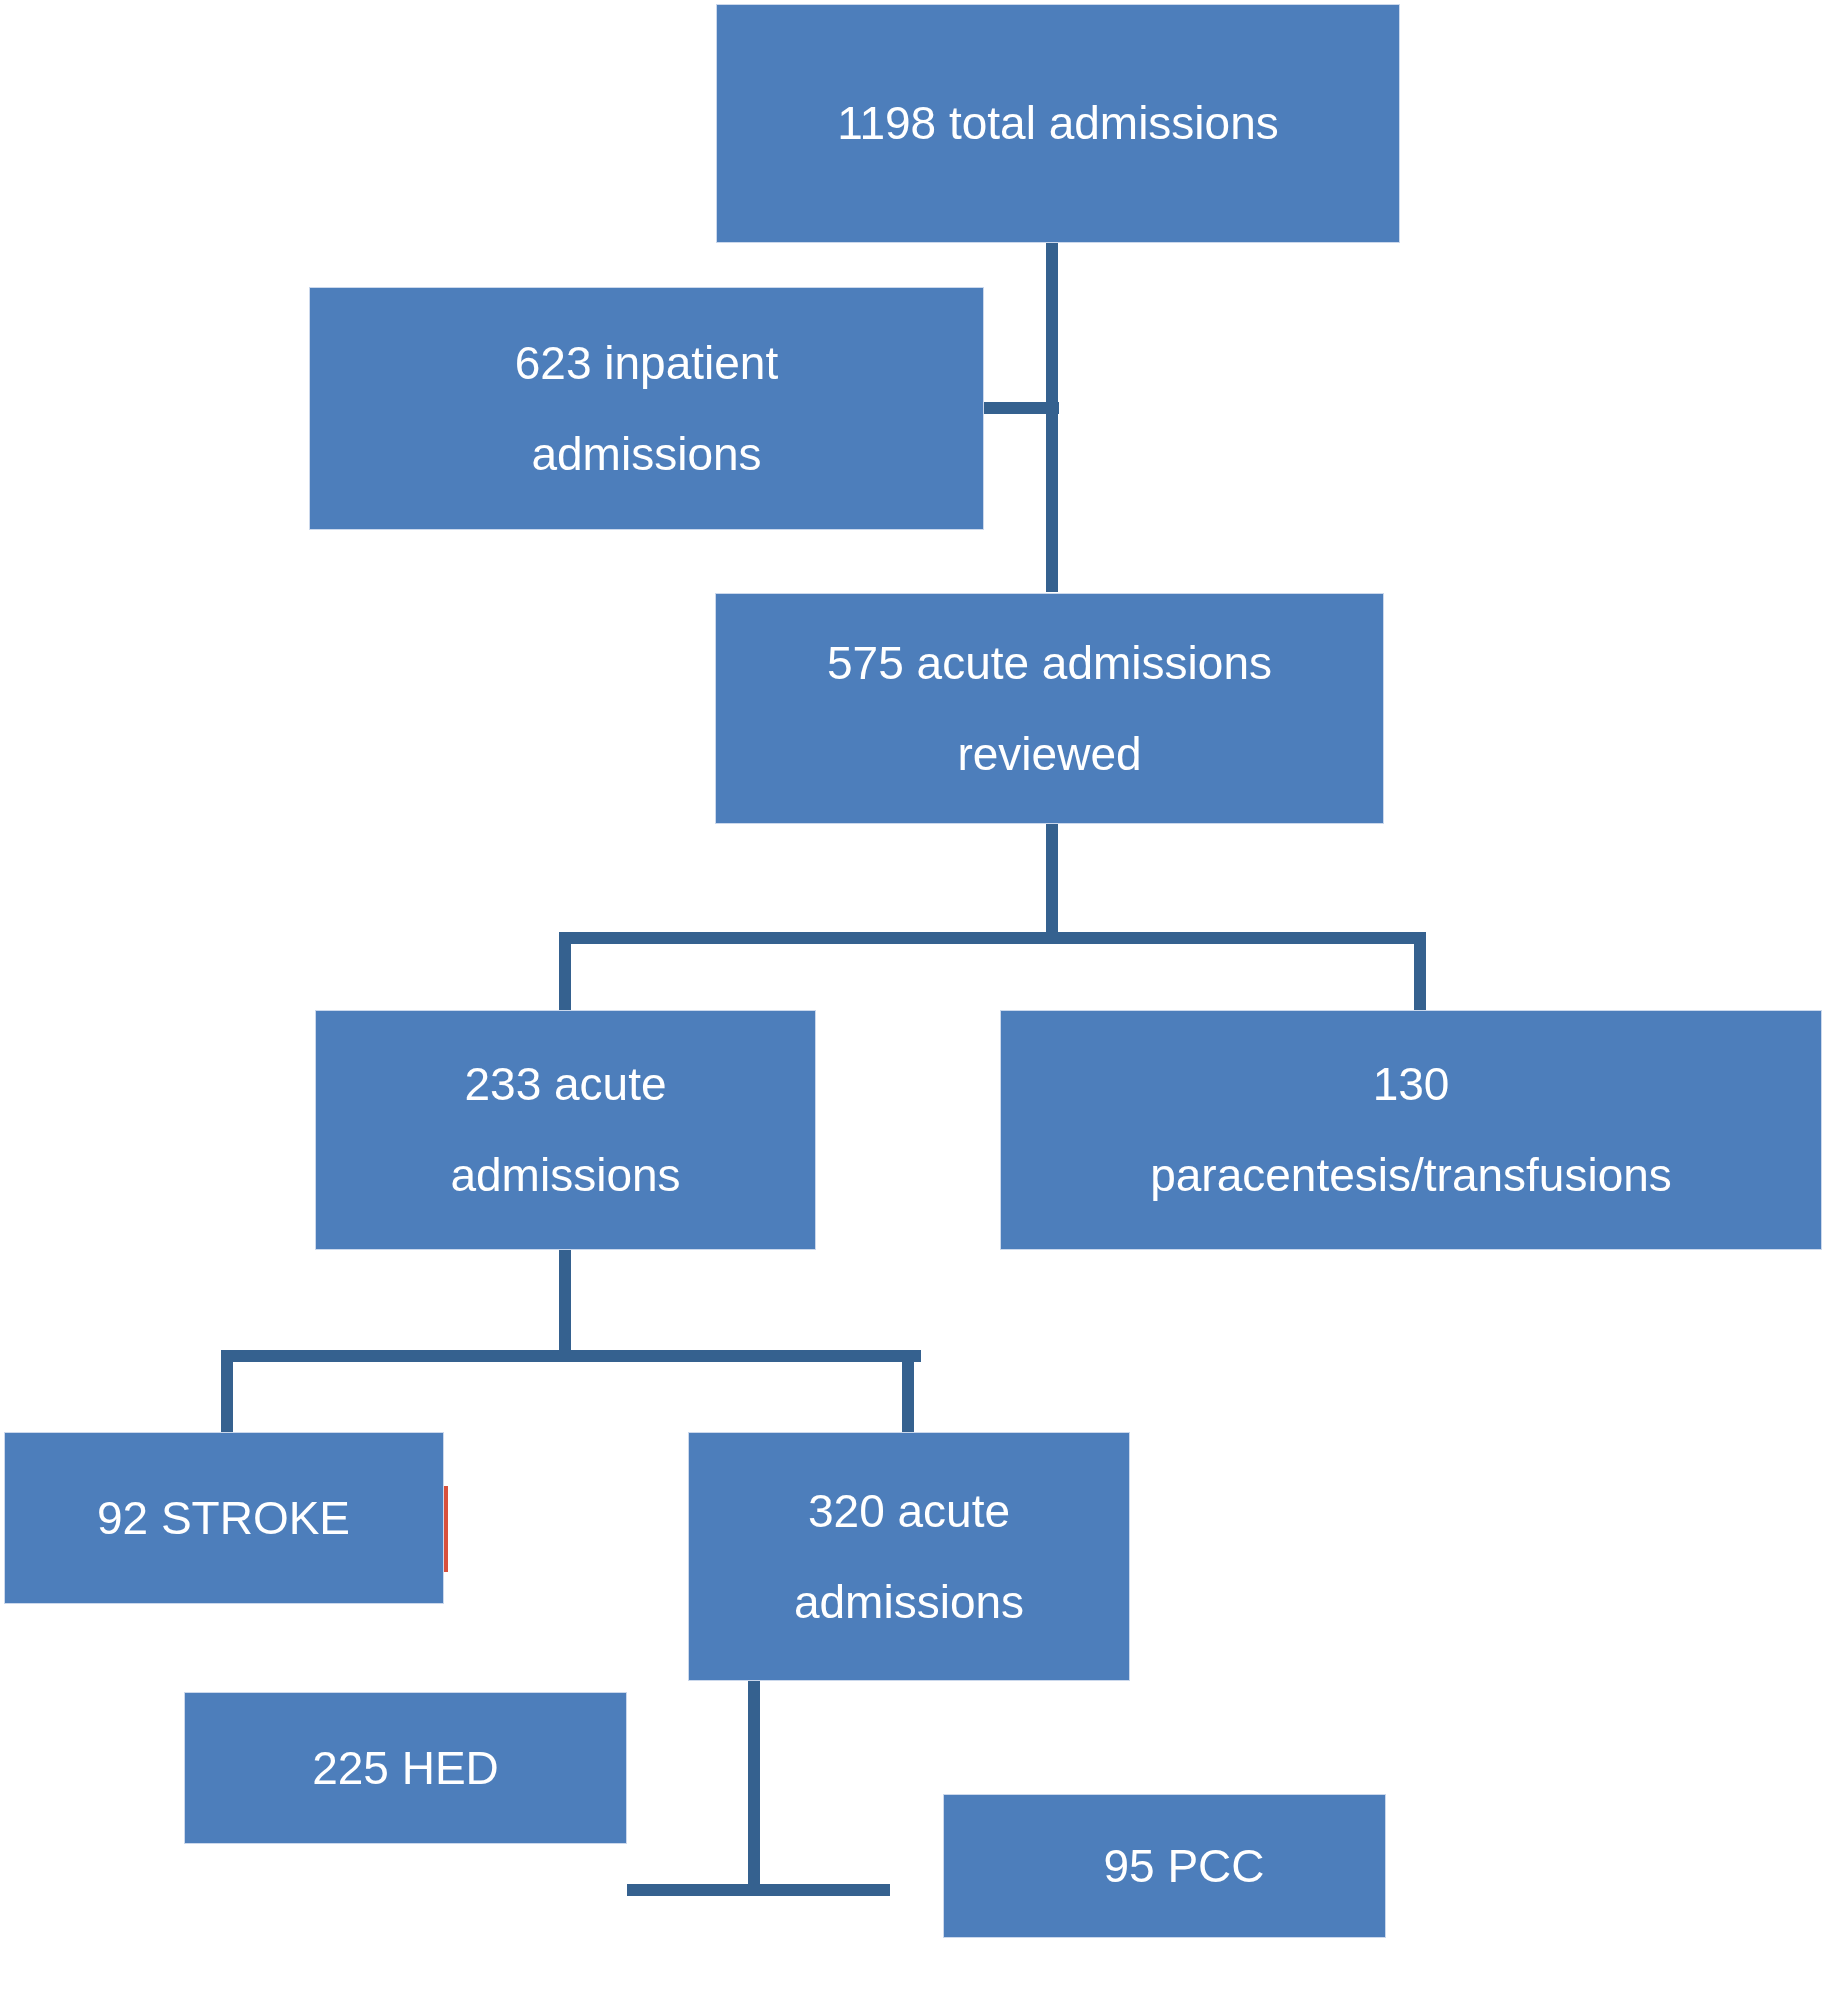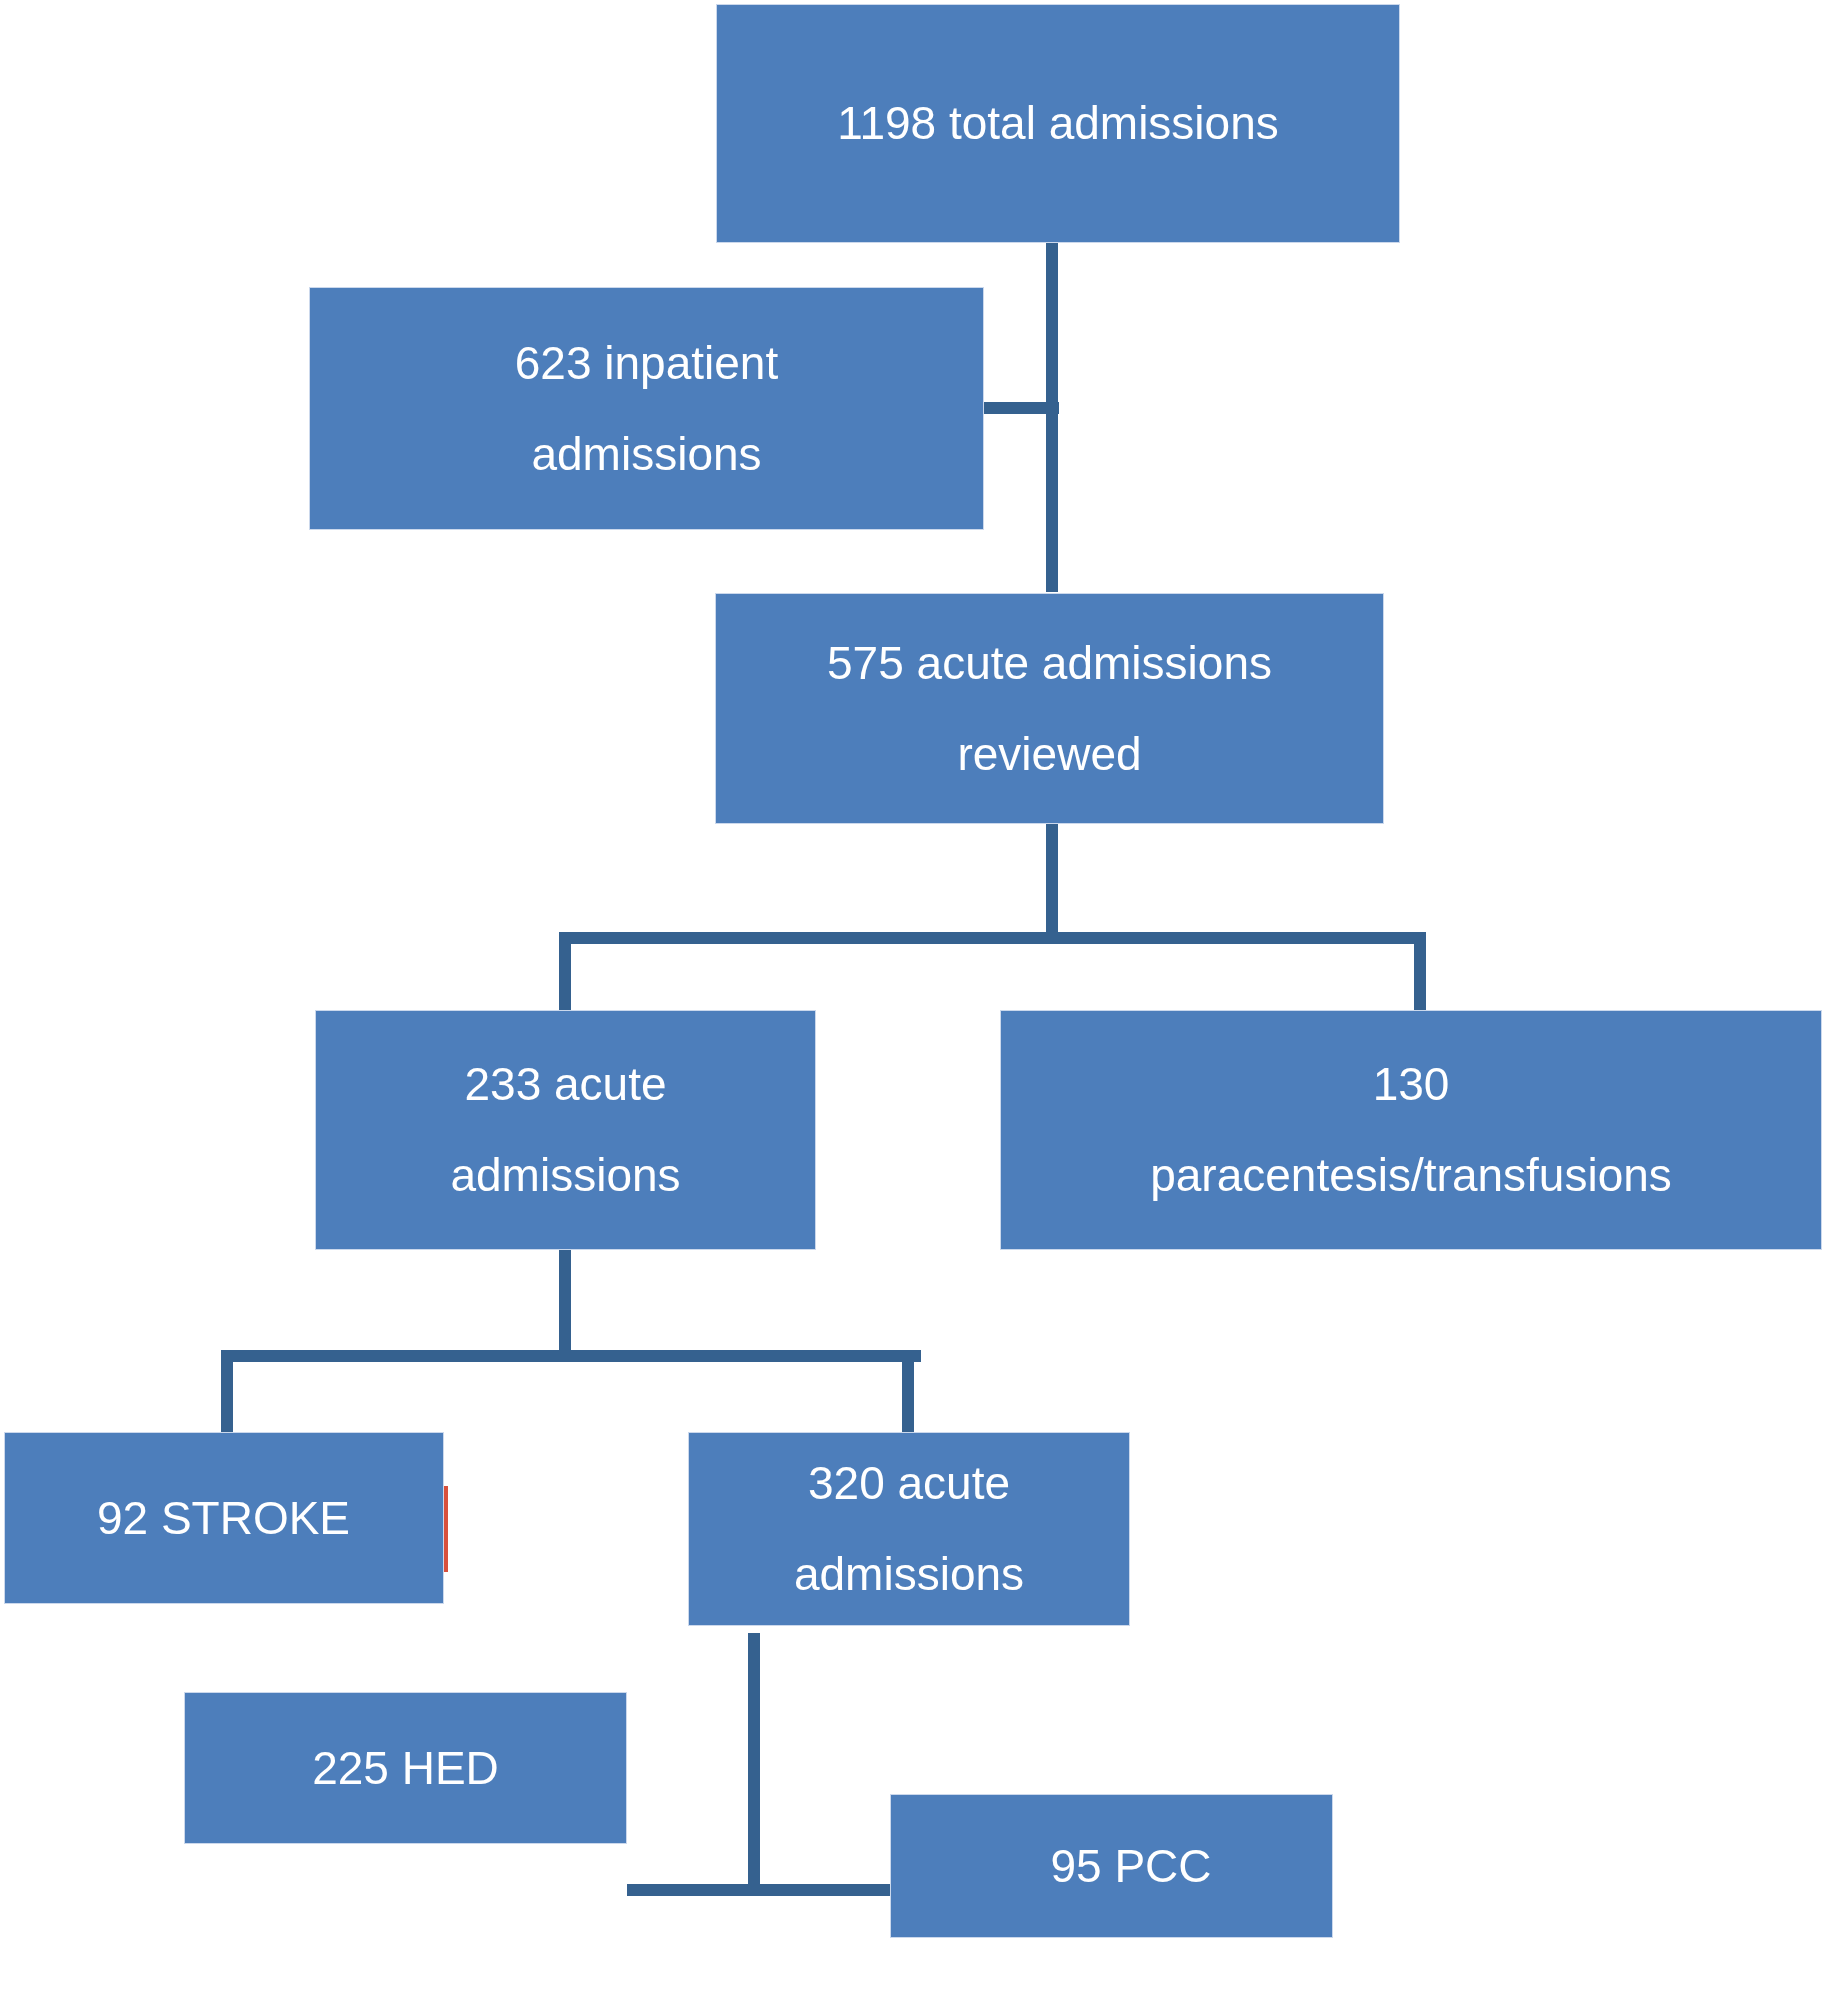--- a/index.html
+++ b/index.html
@@ -38,23 +38,23 @@
     position: absolute;
     background: var(--artifact-red, #D8503C);
   }
   
   .n-total     { left: 716px;  top: 4.4px;    width: 684px; height: 239px; }
   .n-inpatient { left: 309px;  top: 287px;  width: 675px; height: 243px; }
   .n-reviewed  { left: 715px;  top: 593px;  width: 669px; height: 231px; }
   .n-a412      { left: 315px;  top: 1010px; width: 501px; height: 240px; }
   .n-p163      { left: 1000px; top: 1010px; width: 822px; height: 240px; }
   .n-stroke    { left: 3.5px;    top: 1432px; width: 440px; height: 172px; }
-  .n-a320      { left: 688px;  top: 1432px; width: 442px; height: 194px; }
+  .n-a320      { left: 688px;  top: 1432px; width: 442px; height: 249px; }
   .n-hed       { left: 184px;  top: 1692px; width: 443px; height: 152px; }
-  .n-pcc       { left: 890px; top: 1794px; width: 443px; height: 144px; padding-left: 39px; }
+  .n-pcc       { left: 943px; top: 1794px; width: 443px; height: 144px; padding-left: 39px; }
   
   .c-a { left: 1046px; top: 243px;  width: 12.4px;  height: 349px; }
   .c-b { left: 984px; top: 402px;  width: 75px;  height: 12.4px;  }
   .c-c { left: 1046px; top: 824px;  width: 12.4px;  height: 108px; }
   .c-d { left: 559px;  top: 932px; width: 867px; height: 12.4px;  }
   .c-e { left: 559px;  top: 932px; width: 12.4px;  height: 79px;  }
   .c-f { left: 1414px; top: 932px; width: 12.4px;  height: 79px;  }
   .c-g { left: 559px;  top: 1250px; width: 12.4px;  height: 100px; }
   .c-h { left: 221px;  top: 1350px; width: 700px; height: 12.4px;  }
   .c-i { left: 221px;  top: 1350px; width: 12.4px;  height: 82px;  }

